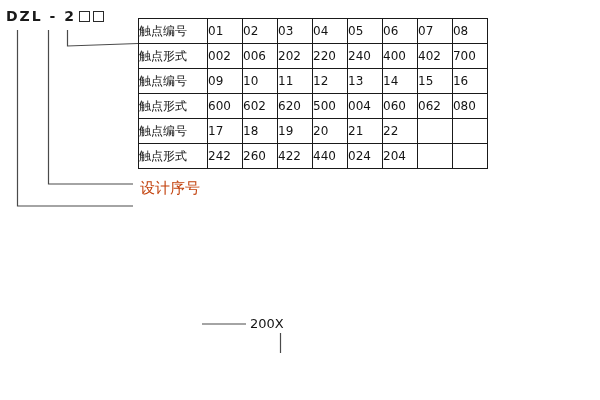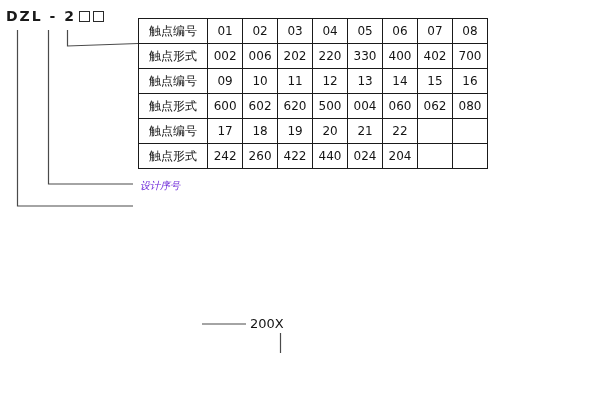--- a/index.html
+++ b/index.html
@@ -12,27 +12,27 @@
   #model-code{font-size:14px;font-weight:600;letter-spacing:2px;white-space:pre;}
   .ph-box{display:inline-block;width:9px;height:9px;border:1.3px solid #2a2a2a;background:#fff;margin-left:3px;}
   
   #connectors{position:absolute;left:0;top:0;width:600px;height:400px;}
   
   #contact-table{
     position:absolute;left:138px;top:18px;border-collapse:collapse;table-layout:fixed;
   }
   #contact-table td{
     border:1.4px solid #1a1a1a;height:25px;box-sizing:border-box;
-    text-align:center;vertical-align:middle;font-size:12px;color:#141414;
+    vertical-align:middle;font-size:12px;color:#141414;
     padding:0;overflow:hidden;white-space:nowrap;
   }
   #contact-table td.lbl{width:80px;}
   #contact-table td.val{width:41px;}
   
-  .callout{position:absolute;font-size:10px;color:#6d28d9;white-space:nowrap;font-style:italic;}
+  .callout{position:absolute;font-size:15px;color:#c2410c;white-space:nowrap;}
   #design-serial-label{left:140px;top:179px;}
   #relay-desc-label{left:140px;top:201px;}
   
   #series-list{position:absolute;left:176px;top:250px;}
   .series-item{height:20.8px;line-height:20.8px;font-size:13px;letter-spacing:0.5px;color:#141414;}
   
   #dzb-suffix{position:absolute;left:250px;top:316px;display:flex;font-size:13px;color:#141414;}
   #indicator-note{left:265px;top:356px;}
 </style>
 </head>
@@ -71,21 +71,21 @@
       <td class="val">06</td>
       <td class="val">07</td>
       <td class="val">08</td>
     </tr>
     <tr>
       <td class="lbl">触点形式</td>
       <td class="val">002</td>
       <td class="val">006</td>
       <td class="val">202</td>
       <td class="val">220</td>
-      <td class="val">330</td>
+      <td class="val">240</td>
       <td class="val">400</td>
       <td class="val">402</td>
       <td class="val">700</td>
     </tr>
     <tr>
       <td class="lbl">触点编号</td>
       <td class="val">09</td>
       <td class="val">10</td>
       <td class="val">11</td>
       <td class="val">12</td>

